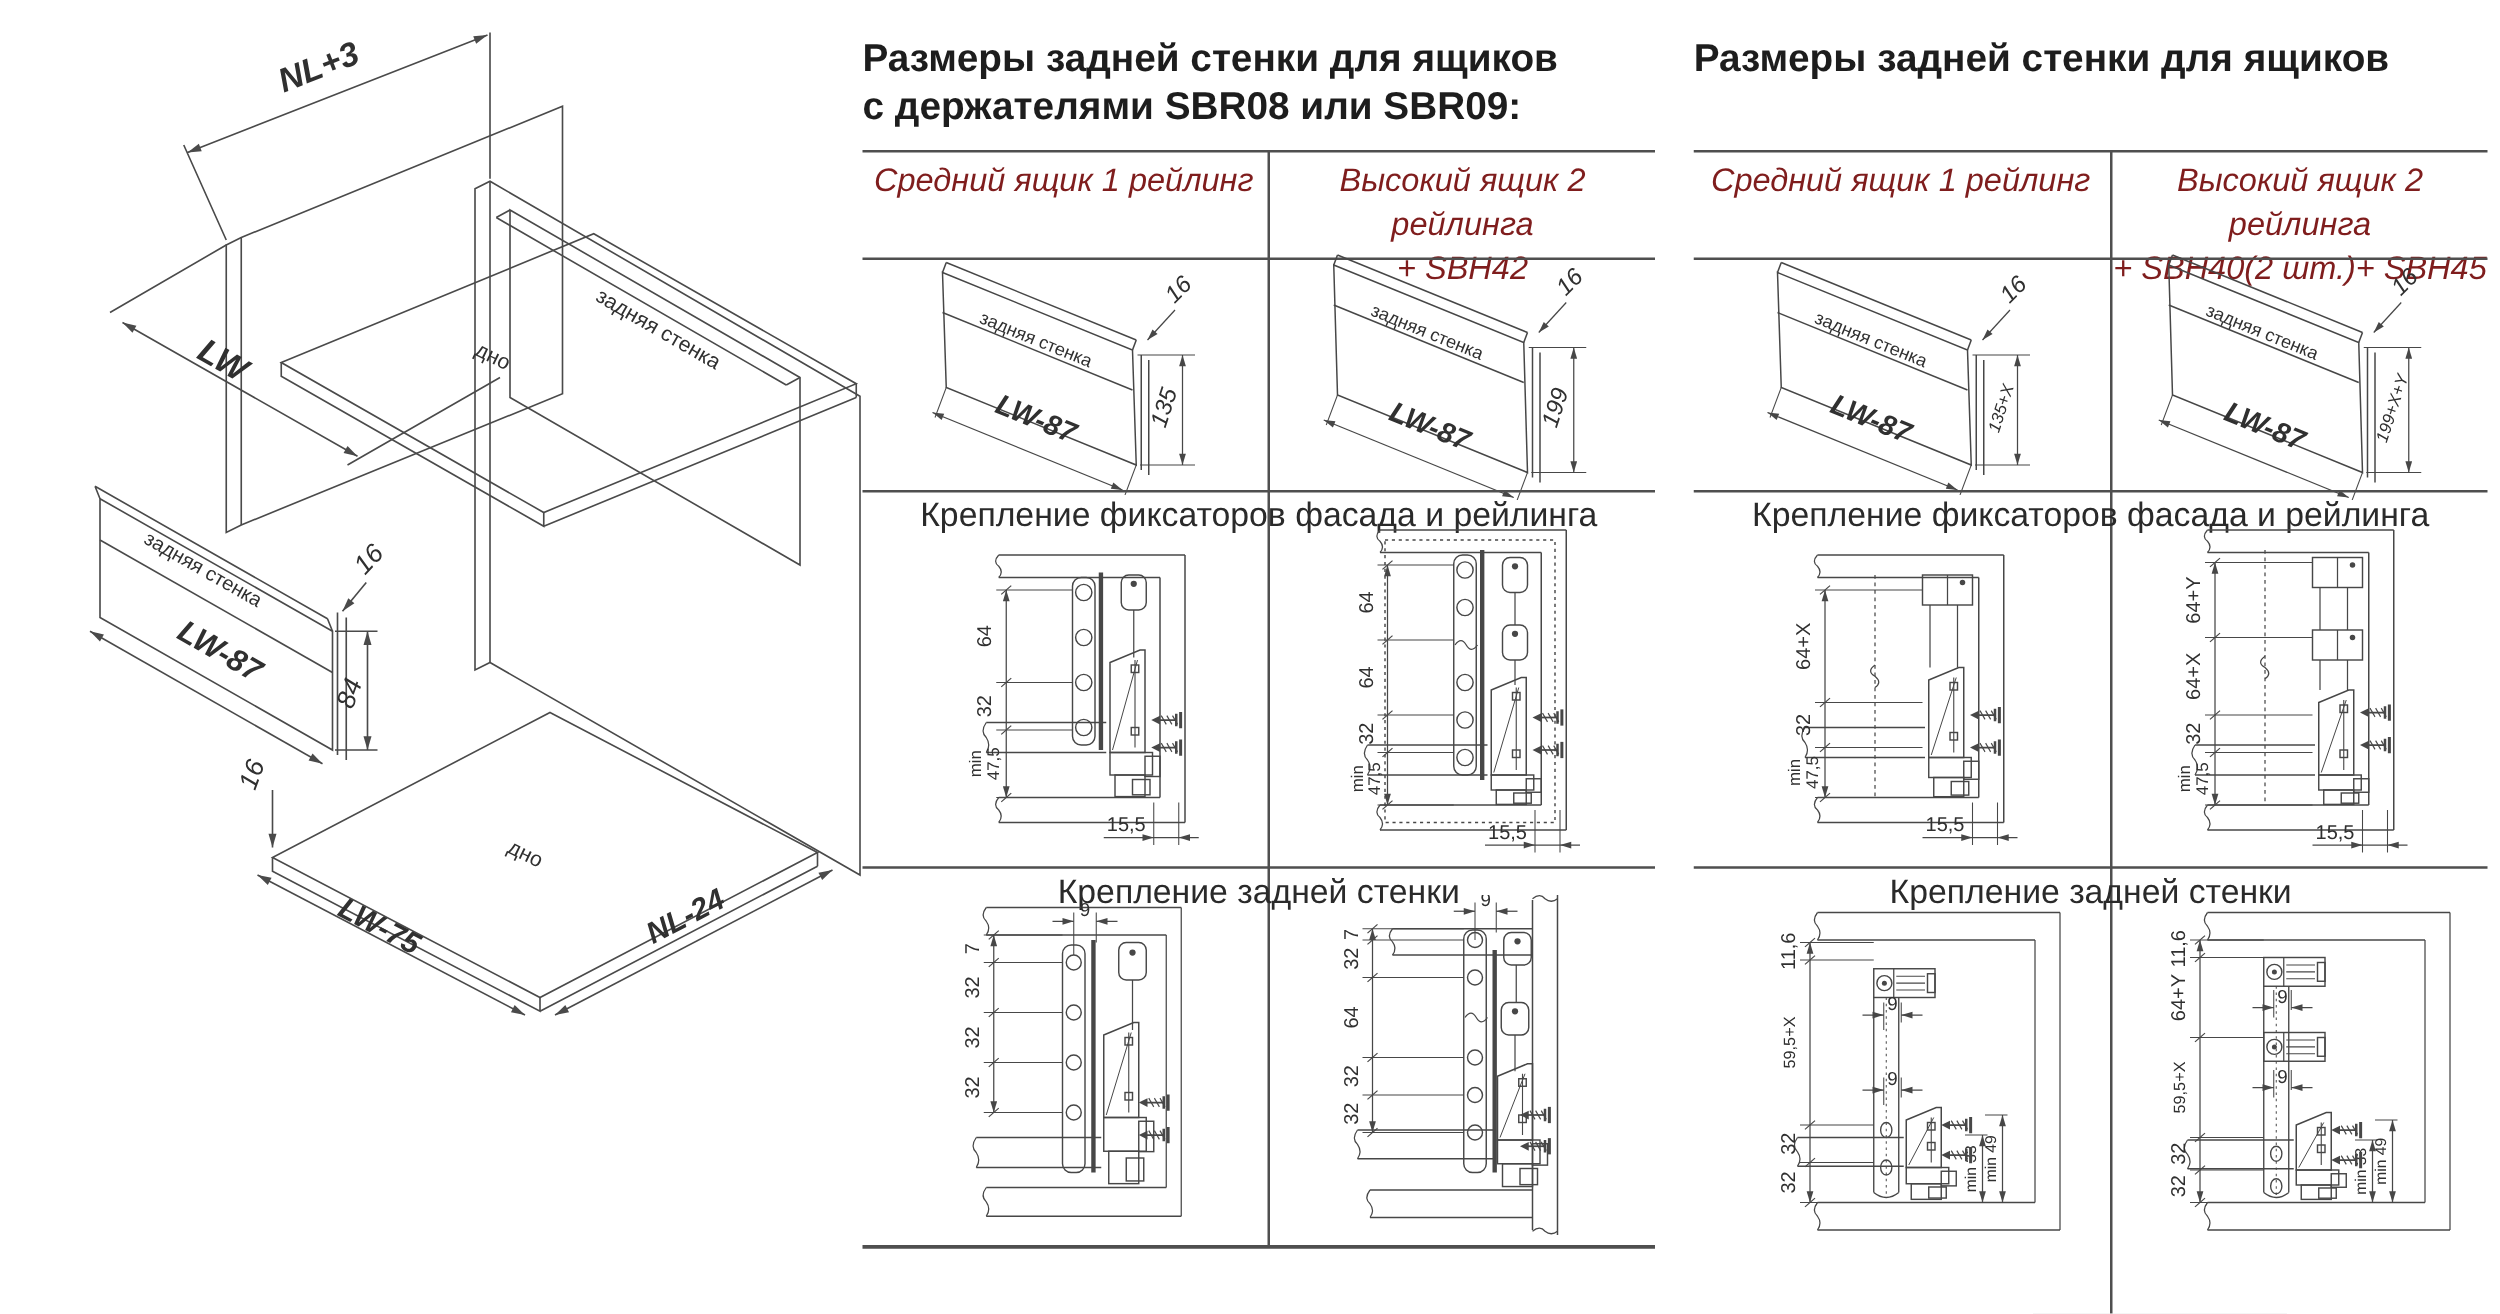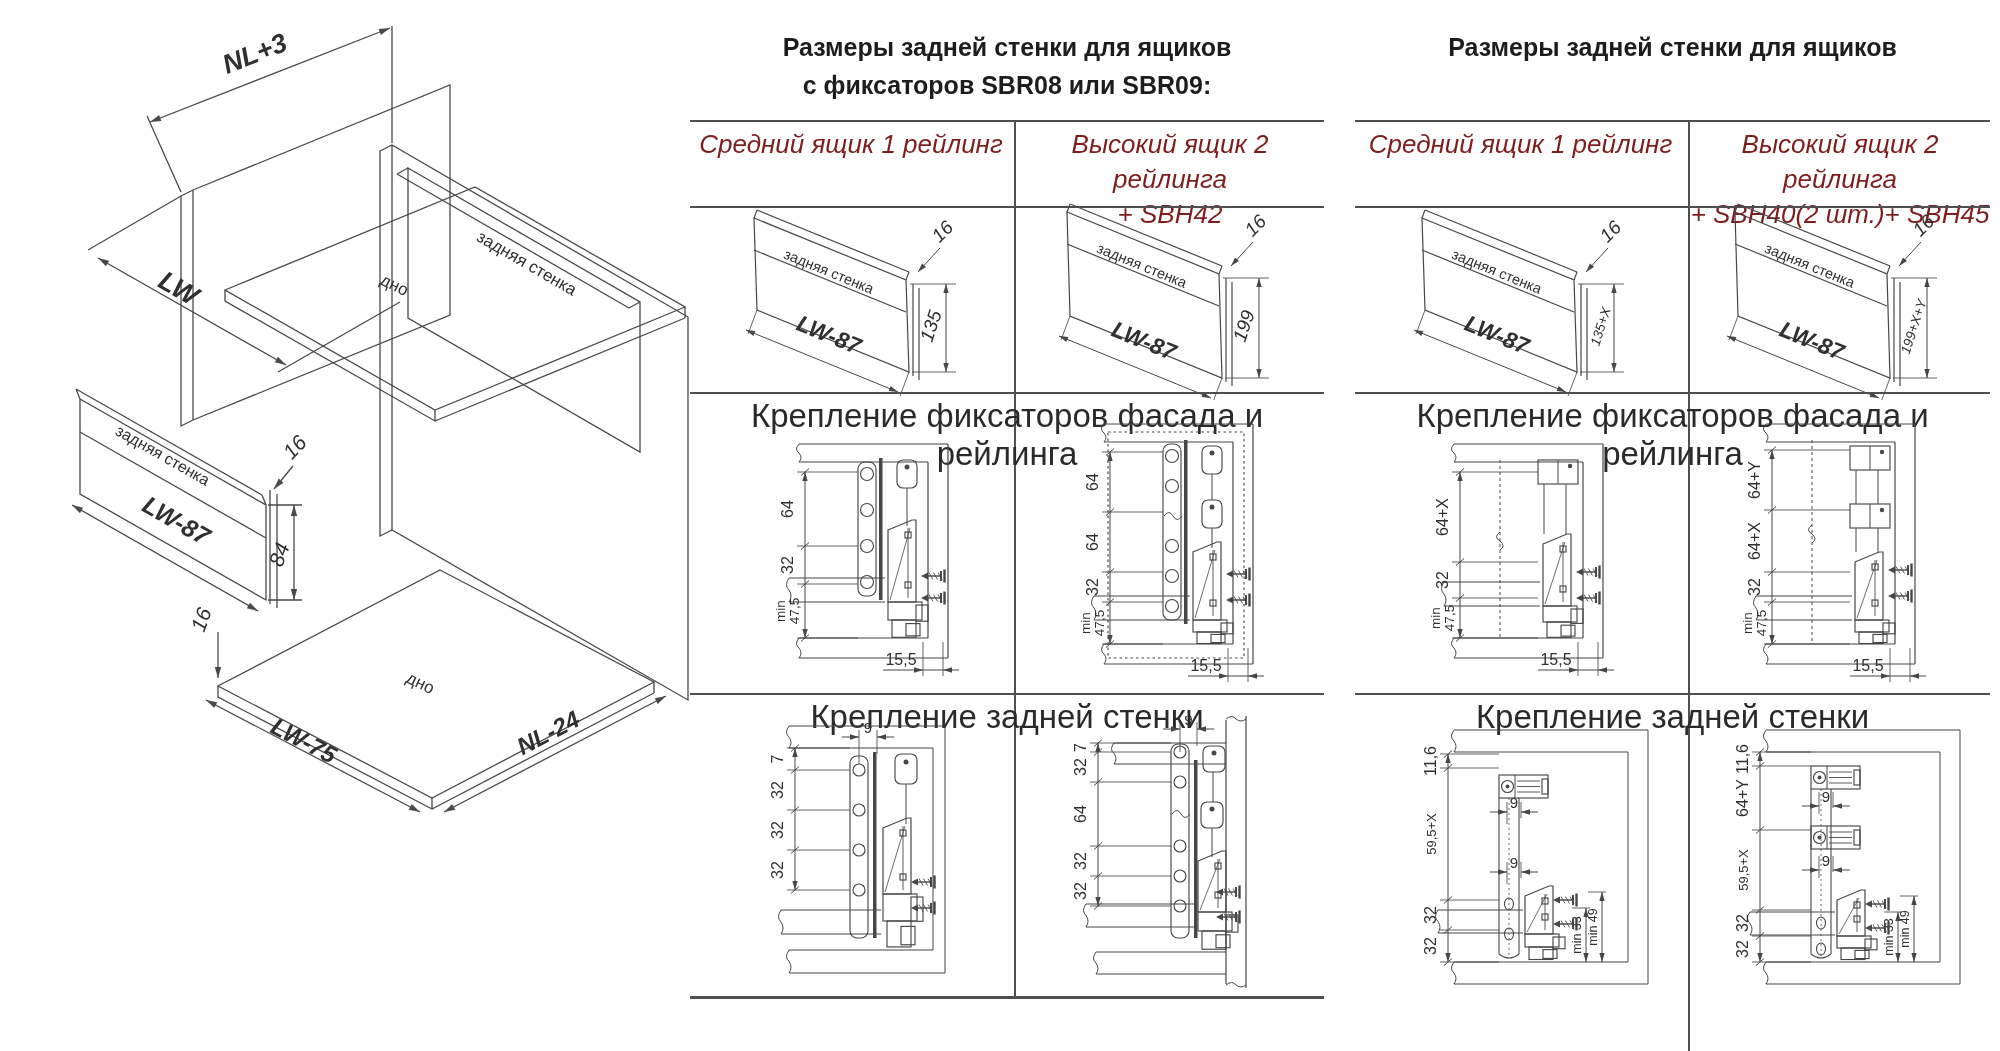--- a/index.html
+++ b/index.html
@@ -1,23 +1,23 @@
 <!DOCTYPE html>
 <html><head>
 <meta charset="utf-8">
 <style>
   html,body{margin:0;padding:0;background:#e8e8e8;}
   .page{position:relative;width:2000px;height:1051px;background:#ffffff;overflow:hidden;
         font-family:"Liberation Sans",sans-serif;color:#2e2e2e;}
   .dg{position:absolute;}
   .hr{position:absolute;height:2px;background:#4f4f4f;}
   .vr{position:absolute;width:2px;background:#4f4f4f;}
-  .title{position:absolute;text-align:center;font-weight:bold;font-size:25px;line-height:38px;color:#1d1d1d;}
+  .title{position:absolute;font-weight:bold;font-size:31px;line-height:38px;color:#1d1d1d;}
   .colhead{position:absolute;text-align:center;font-style:italic;font-size:26px;line-height:35px;color:#7f1d1d;}
-  .heading{position:absolute;text-align:center;font-size:33px;color:#2a2a2a;}
+  .heading{position:absolute;text-align:center;font-size:27px;color:#2a2a2a;}
   svg text{font-family:"Liberation Sans",sans-serif;}
 </style>
 </head>
 <body>
 
 <div class="page">
 
   <svg class="dg" style="left:0;top:0" width="690" height="1051" viewBox="0 0 690 1051">
     <g stroke="#4a4a4a" stroke-width="1.3" fill="none">
 
@@ -78,21 +78,21 @@
       <text font-size="21" font-style="italic" transform="translate(286 557) rotate(-70)">84</text>
       <text font-size="17" transform="translate(418 688) rotate(26)">дно</text>
       <text font-size="21" font-style="italic" transform="translate(208 622) rotate(-70)">16</text>
       <text font-size="24" font-weight="bold" font-style="italic" transform="translate(300 748) rotate(27.6)">LW-75</text>
       <text font-size="24" font-weight="bold" font-style="italic" transform="translate(552 740) rotate(-27.6)">NL-24</text>
     </g>
   </svg>
 
   <div class="title" style="left:690px;top:28px;width:634px">
     <div>Размеры задней стенки для ящиков</div>
-    <div>с фиксаторов SBR08 или SBR09:</div>
+    <div>с держателями SBR08 или SBR09:</div>
   </div>
   <div class="hr" style="left:690px;top:120px;width:634px"></div>
   <div class="colhead" style="left:690px;top:127px;width:322px">
     <div>Средний ящик 1 рейлинг</div>
   </div>
   <div class="colhead" style="left:1016px;top:127px;width:308px">
     <div>Высокий ящик 2 рейлинга</div>
     <div>+ SBH42</div>
   </div>
   <div class="hr" style="left:690px;top:206px;width:634px"></div>

